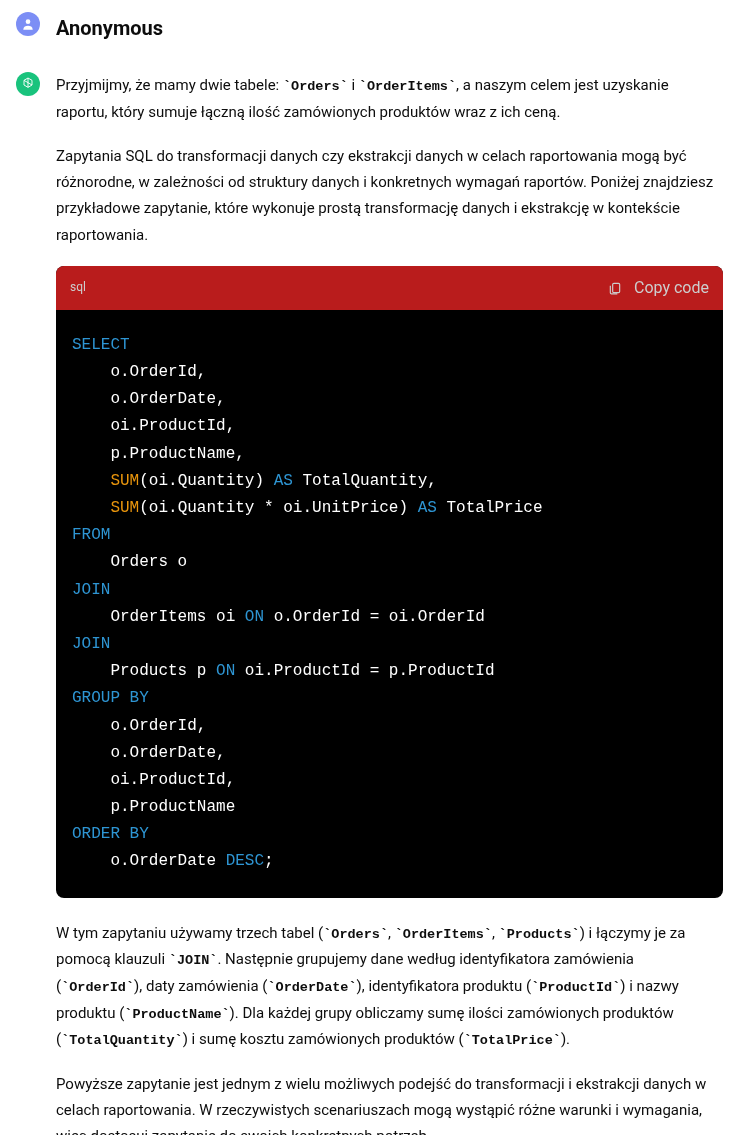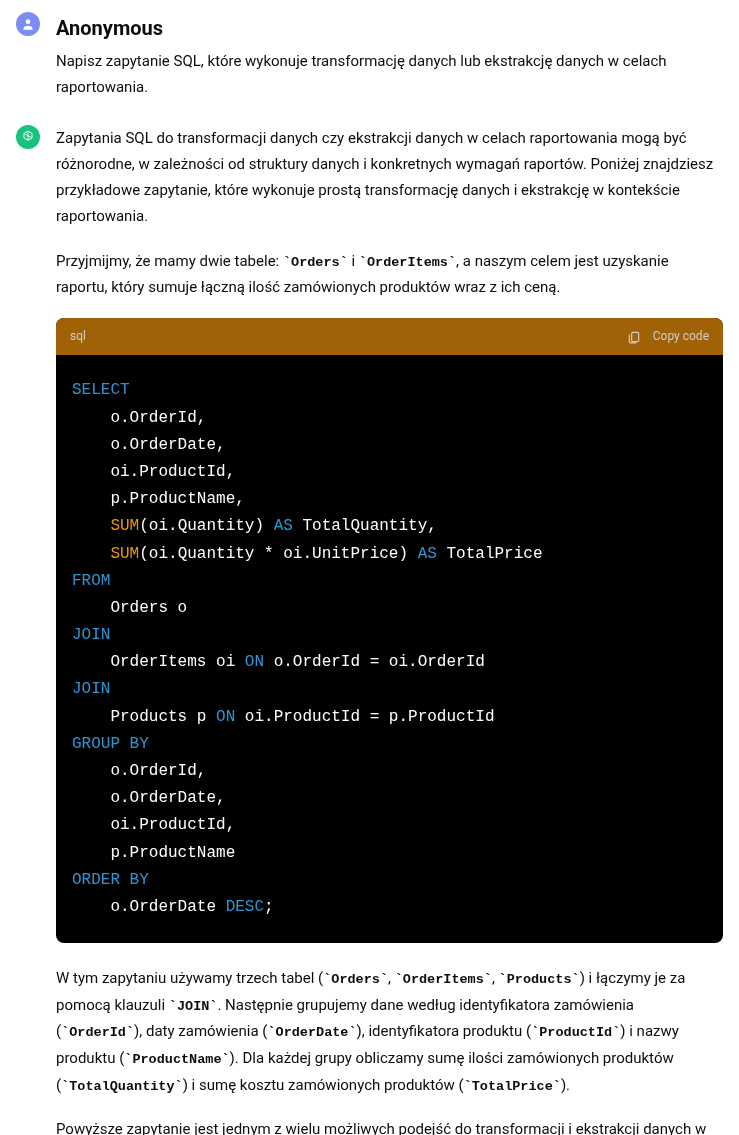--- a/index.html
+++ b/index.html
@@ -55,35 +55,35 @@
       font-weight: 700;
       font-size: 13.5px;
     }
     .codeblock {
       background: #000;
       border-radius: 8px;
       overflow: hidden;
       margin: 10px 0 22px 0;
     }
     .codeblock-header {
-      background: #a16207;
+      background: #b91c1c;
       color: #cdcdcd;
       font-size: 12px;
       padding: 8px 14px;
       display: flex;
       justify-content: space-between;
       align-items: center;
     }
     .copy-btn {
       display: flex;
       align-items: center;
       gap: 12px;
       color: #cdcdcd;
       cursor: pointer;
-      font-size: 12px;
+      font-size: 16px;
     }
     .copy-btn svg { width: 14px; height: 14px; }
     .codeblock-body {
       padding: 22px 16px;
       font-family: ui-monospace, Menlo, Monaco, Consolas, "Courier New", monospace;
       font-size: 16px;
       color: #fff;
       line-height: 1.7;
       white-space: pre;
       overflow-x: auto;
@@ -96,41 +96,38 @@
 
 <div class="message">
   <div class="avatar user">
     <svg viewBox="0 0 24 24" fill="#fff">
       <circle cx="12" cy="8" r="4"></circle>
       <path d="M4 21c0-4 4-6 8-6s8 2 8 6v1H4v-1z"></path>
     </svg>
   </div>
   <div class="content">
     <div class="author">Anonymous</div>
-    <div class="text">
-      <p>Napisz zapytanie SQL, które wykonuje transformację danych lub ekstrakcję danych w celach raportowania.</p>
-    </div>
   </div>
 </div>
 
 <div class="message">
   <div class="avatar assistant">
     <svg viewBox="0 0 24 24" fill="none" stroke="#fff" stroke-width="1.4">
       <path d="M12 3l6 3.5v7L12 17l-6-3.5v-7L12 3z"></path>
       <path d="M12 3v7l6 3.5M12 10L6 6.5M12 10v7"></path>
     </svg>
   </div>
   <div class="content">
     <div class="text">
 
-      <p>Zapytania SQL do transformacji danych czy ekstrakcji danych w celach raportowania mogą być różnorodne, w zależności od struktury danych i konkretnych wymagań raportów. Poniżej znajdziesz przykładowe zapytanie, które wykonuje prostą transformację danych i ekstrakcję w kontekście raportowania.</p>
-
       <p>
         <span>Przyjmijmy, że mamy dwie tabele: </span><code class="inline">`Orders`</code><span> i </span><code class="inline">`OrderItems`</code><span>, a naszym celem jest uzyskanie raportu, który sumuje łączną ilość zamówionych produktów wraz z ich ceną.</span>
       </p>
+
+      <p>Zapytania SQL do transformacji danych czy ekstrakcji danych w celach raportowania mogą być różnorodne, w zależności od struktury danych i konkretnych wymagań raportów. Poniżej znajdziesz przykładowe zapytanie, które wykonuje prostą transformację danych i ekstrakcję w kontekście raportowania.</p>
 
       <div class="codeblock">
         <div class="codeblock-header">
           <span>sql</span>
           <div class="copy-btn">
             <svg viewBox="0 0 24 24" fill="none" stroke="currentColor" stroke-width="2">
               <rect x="8" y="4" width="12" height="16" rx="2"></rect>
               <path d="M4 8v12a2 2 0 002 2h10"></path>
             </svg>
             <span>Copy code</span>

